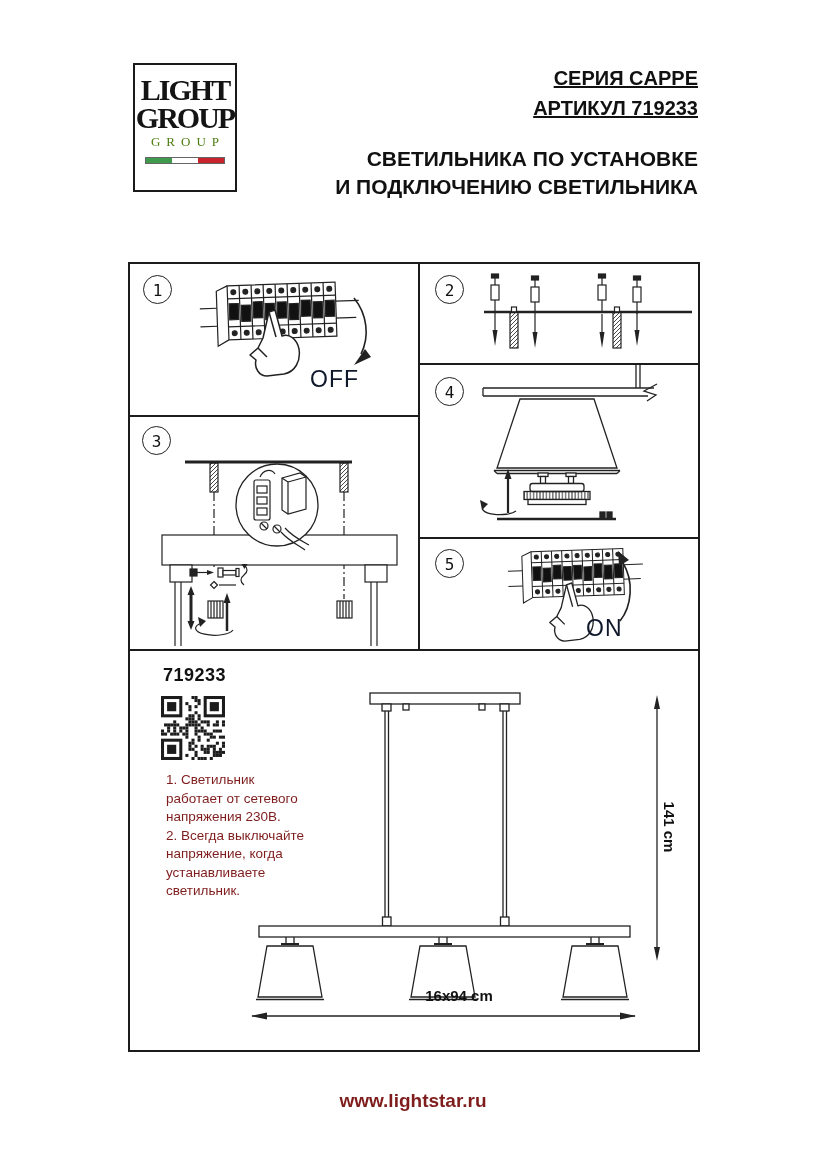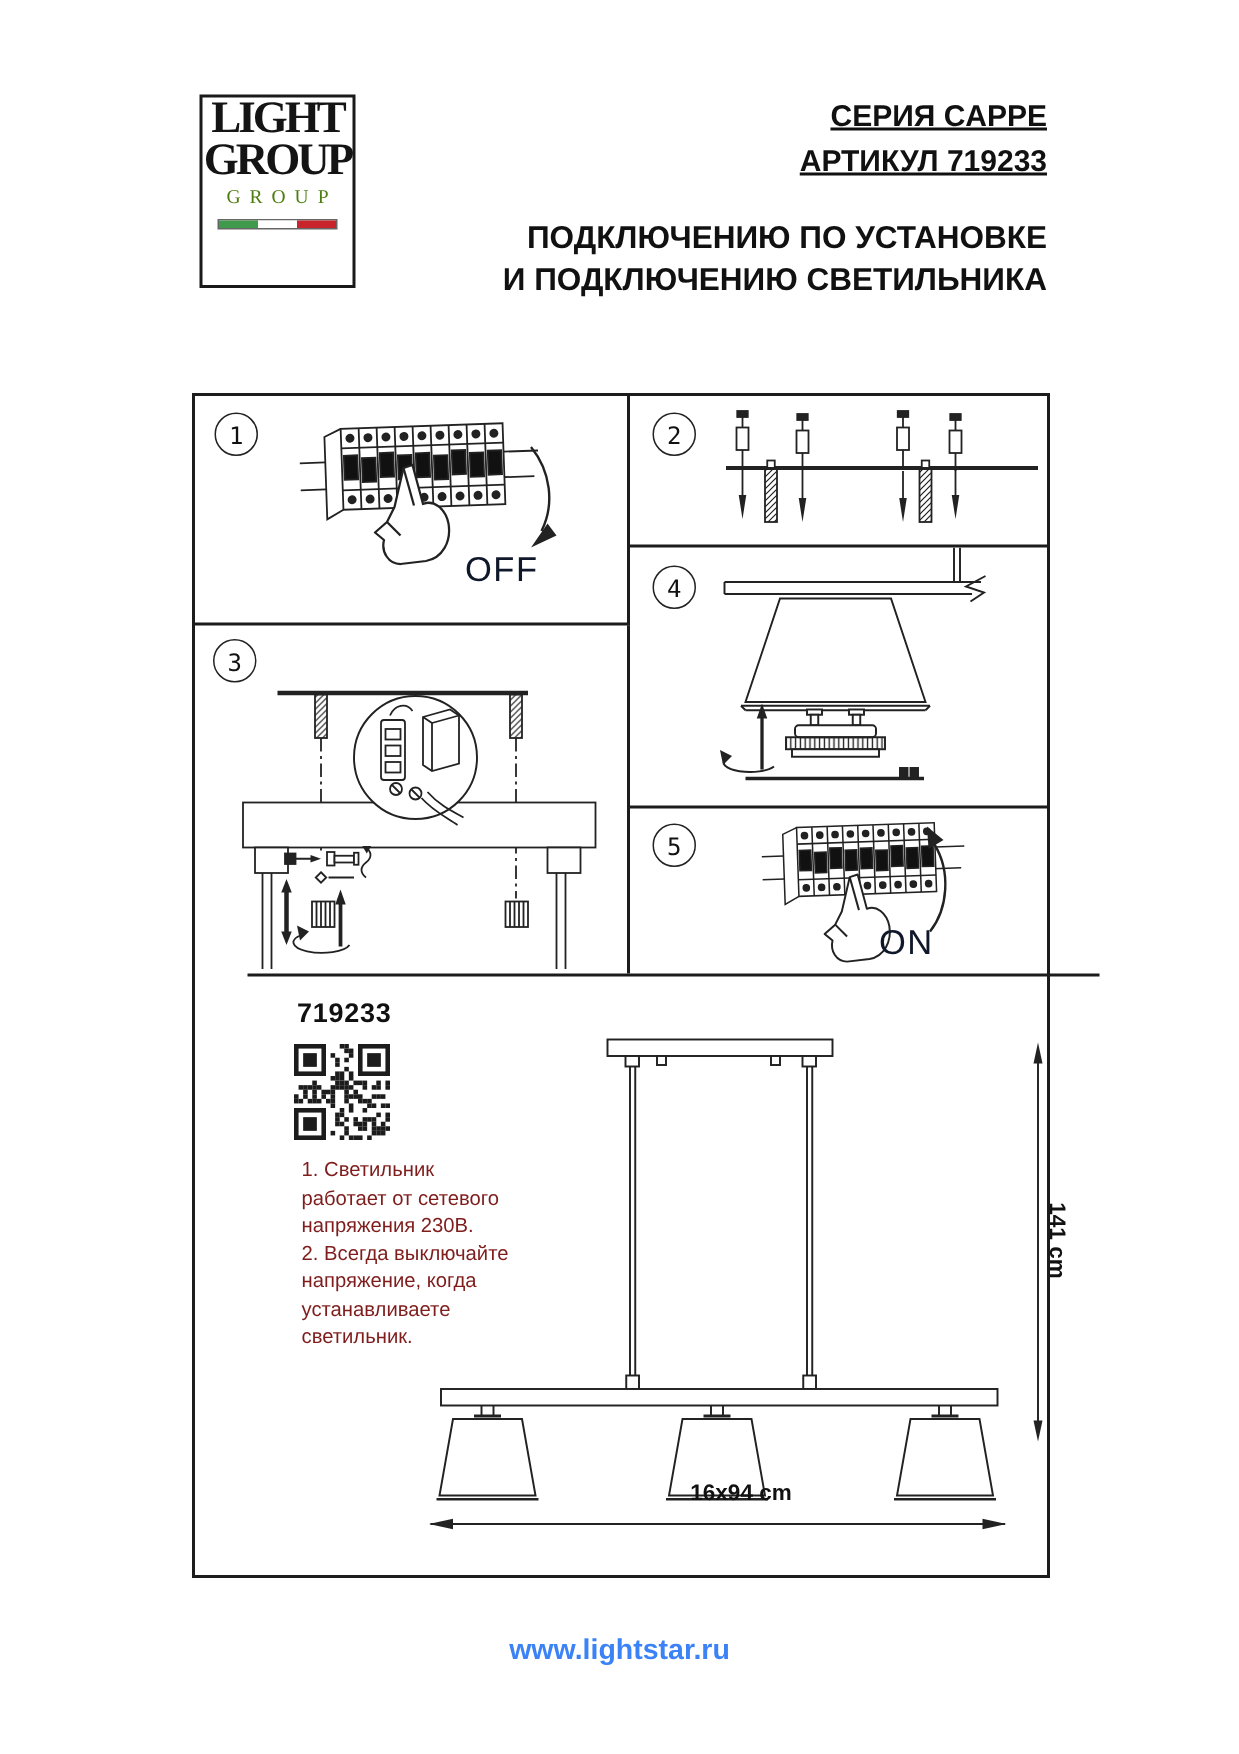--- a/index.html
+++ b/index.html
@@ -1,54 +1,54 @@
 <!DOCTYPE html>
 <html><head>
 <meta charset="utf-8">
 <style>
   html,body{margin:0;padding:0;background:#fff;}
   .page{position:relative;width:826px;height:1169px;background:#fff;overflow:hidden;
         font-family:"Liberation Sans",sans-serif;color:#111;}
   
   .logo-box{position:absolute;left:133px;top:63px;width:104px;height:129px;
-            border:2px solid #1a1a1a;box-sizing:border-box;text-align:center;}
+            border:2px solid #1a1a1a;box-sizing:border-box;text-align:center;padding-top:11px;}
   .logo-word{font-family:"Liberation Serif",serif;font-weight:bold;font-size:30px;
              line-height:28px;letter-spacing:-2px;color:#141414;}
   .logo-group{font-family:"Liberation Serif",serif;font-size:13px;letter-spacing:6px;
               padding-left:6px;color:#4d7c0f;margin-top:2px;}
   .logo-flag{margin:7px auto 0;width:80px;height:7px;display:flex;border:1px solid #666;box-sizing:border-box;}
   .logo-flag span{flex:1;}
   .hdr-top{position:absolute;top:63px;right:128px;text-align:right;font-weight:bold;
            font-size:20px;line-height:30px;letter-spacing:0;text-decoration:underline;}
   .hdr-title{position:absolute;top:145px;right:128px;text-align:right;font-weight:bold;
              font-size:21px;line-height:28px;}
   
   .main-grid{position:absolute;left:128px;top:262px;width:568px;height:786px;
              border:2px solid #1c1c1c;box-sizing:content-box;}
   .panel{position:absolute;box-sizing:border-box;}
   .p1{left:0;top:0;width:290px;height:153px;border-right:2px solid #1c1c1c;border-bottom:2px solid #1c1c1c;}
   .p3{left:0;top:153px;width:290px;height:232px;border-right:2px solid #1c1c1c;}
   .p2{left:290px;top:0;width:278px;height:101px;border-bottom:2px solid #1c1c1c;}
   .p4{left:290px;top:101px;width:278px;height:174px;border-bottom:2px solid #1c1c1c;}
   .p5{left:290px;top:275px;width:278px;height:110px;}
-  .pb{left:0;top:385px;width:568px;height:401px;border-top:2px solid #1c1c1c;margin-left:35px;}
+  .pb{left:0;top:385px;width:568px;height:401px;border-top:2px solid #1c1c1c;}
   .panel svg.diagram{position:absolute;left:0;top:0;}
   .step-badge{position:absolute;width:29px;height:29px;border:1.6px solid #222;border-radius:50%;
               background:#fff;text-align:center;line-height:29px;font-size:16px;
               font-family:"DejaVu Sans Mono",monospace;color:#111;box-sizing:border-box;}
   .switch-label{position:absolute;font-size:23px;letter-spacing:1px;color:#0f172a;}
   
   .product-article{position:absolute;left:33px;top:14px;font-size:18px;font-weight:bold;letter-spacing:0.5px;}
   .qr{position:absolute;left:31px;top:45px;}
   .notes{position:absolute;left:36px;top:120px;width:170px;font-size:13.5px;line-height:18.5px;color:#7f1d1d;}
   .dim-h{position:absolute;left:510px;top:167px;width:58px;height:18px;transform:rotate(90deg);
          transform-origin:center;font-size:15px;font-weight:bold;text-align:center;}
   .dim-w{position:absolute;left:264px;top:336px;width:130px;text-align:center;font-size:15px;font-weight:bold;}
   .footer{position:absolute;left:0;top:1090px;width:826px;text-align:center;
-          font-size:19px;font-weight:bold;color:#3b82f6;}
+          font-size:19px;font-weight:bold;color:#7f1d1d;}
 </style>
 </head>
 <body>
 
 <svg width="0" height="0" style="position:absolute" aria-hidden="true">
   <defs>
     <pattern id="hatch" width="4" height="4" patternUnits="userSpaceOnUse">
       <path d="M0,4 L4,0 M-1,1 L1,-1 M3,5 L5,3" stroke="#1c1c1c" stroke-width="0.8"></path>
     </pattern>
     <pattern id="vhatch" width="3.2" height="8" patternUnits="userSpaceOnUse">
@@ -135,21 +135,21 @@
       <span style="background-color: rgb(63, 155, 75);"></span>
       <span style="background-color: rgb(255, 255, 255);"></span>
       <span style="background-color: rgb(200, 36, 44);"></span>
     </div>
   </div>
   <div class="hdr-top">
     <div>СЕРИЯ CAPPE</div>
     <div>АРТИКУЛ 719233</div>
   </div>
   <div class="hdr-title">
-    <div>ПОДКЛЮЧЕНИЮ ПО УСТАНОВКЕ</div>
+    <div>СВЕТИЛЬНИКА ПО УСТАНОВКЕ</div>
     <div>И ПОДКЛЮЧЕНИЮ СВЕТИЛЬНИКА</div>
   </div>
 
   <div class="main-grid">
 
     <div class="panel p1">
       <svg class="diagram" width="288" height="151" viewBox="0 0 288 151">
         <use href="#breaker" x="70" y="14"></use>
         <g stroke="#222" fill="none" stroke-width="1.6">
           <path d="M224,34 C237,50 240,72 231,90"></path>

